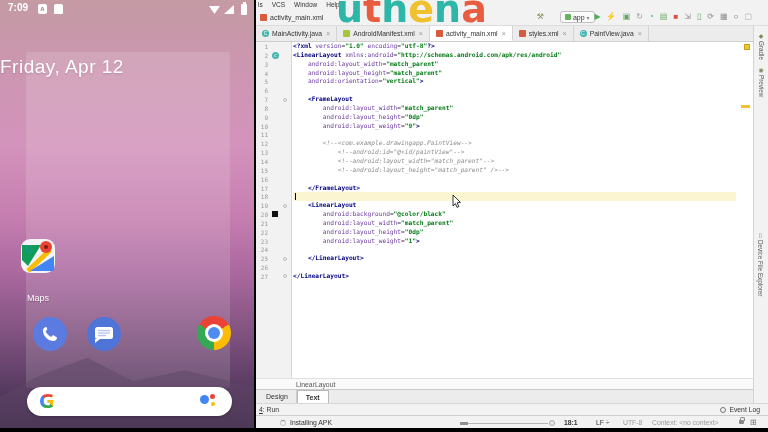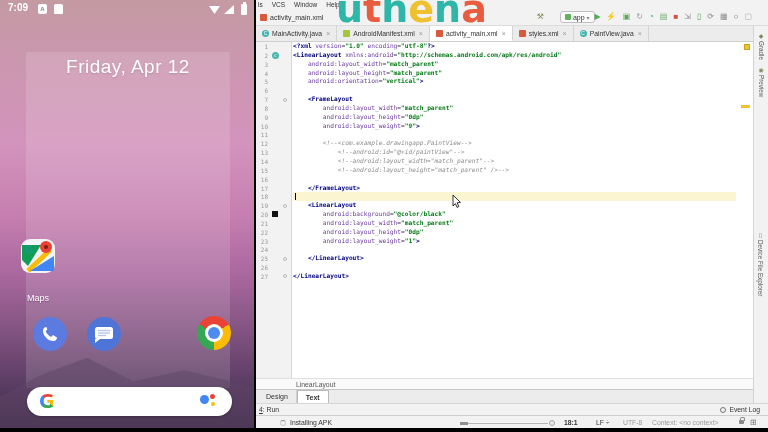--- a/index.html
+++ b/index.html
@@ -12,21 +12,21 @@
     border-right:2px solid #000;overflow:hidden;}
   .e-status{position:absolute;left:0;top:0;width:100%;height:18px;color:#fff;}
   .e-time{position:absolute;left:8px;top:2px;font-size:10px;font-weight:bold;}
   .notif{position:absolute;top:4px;width:9px;height:10px;background:#fff;border-radius:2px;color:#b06a8a;font-size:6px;font-weight:bold;text-align:center;line-height:10px;}
   .n1{left:38px;} .n2{left:54px;border-radius:2px 2px 1px 1px;}
   .wifi{position:absolute;right:34px;top:5px;width:11px;height:9px;background:#fff;clip-path:polygon(50% 100%,0 10%,100% 10%);border-radius:2px;}
   .signal{position:absolute;right:20px;top:5px;width:10px;height:9px;background:#fff;clip-path:polygon(100% 0,100% 100%,0 100%);}
   .battery{position:absolute;right:7px;top:4px;width:6px;height:11px;background:#fff;border-radius:1px;}
   .battery:before{content:"";position:absolute;left:1.5px;top:-2px;width:3px;height:2px;background:#fff;}
   .widget-panel{position:absolute;left:26px;top:52px;width:204px;height:336px;background:rgba(255,255,255,0.14);border-radius:2px;}
-  .e-date{position:absolute;left:0;top:56px;width:256px;text-align:center;color:#fff;font-size:19px;letter-spacing:.5px;text-shadow:0 1px 2px rgba(0,0,0,.15);}
+  .e-date{position:absolute;left:0;top:56px;width:256px;text-align:left;color:#fff;font-size:19px;letter-spacing:.5px;text-shadow:0 1px 2px rgba(0,0,0,.15);}
   .mountain{position:absolute;left:0;top:350px;width:256px;height:78px;background:#5d4566;opacity:.5;
     clip-path:polygon(0 60%,16% 32%,34% 10%,52% 40%,72% 26%,100% 48%,100% 100%,0 100%);}
   .maps-app{position:absolute;left:18px;top:238px;width:40px;text-align:center;}
   .maps-label{display:block;margin-top:15px;color:#fff;font-size:9px;text-shadow:0 1px 1px rgba(0,0,0,.3);}
   .dock-icon{position:absolute;width:34px;height:34px;border-radius:50%;}
   .phone-circle{left:33px;top:317px;background:#5b7be0;}
   .msg-circle{left:87px;top:317px;background:#4f74d8;}
   .chrome-circle{left:197px;top:316px;background:conic-gradient(from -60deg,#ea4335 0 120deg,#fbbc05 0 240deg,#34a853 0 360deg);}
   .chrome-circle:before{content:"";position:absolute;left:8px;top:8px;width:18px;height:18px;background:#fff;border-radius:50%;}
   .chrome-circle:after{content:"";position:absolute;left:11px;top:11px;width:12px;height:12px;background:#4e8cf0;border-radius:50%;}

